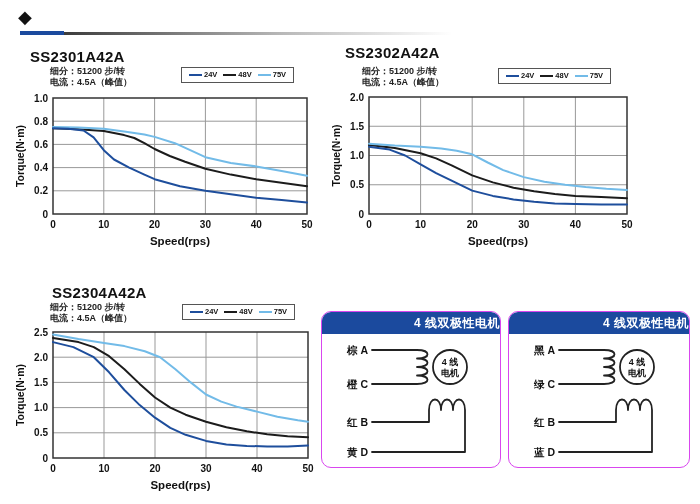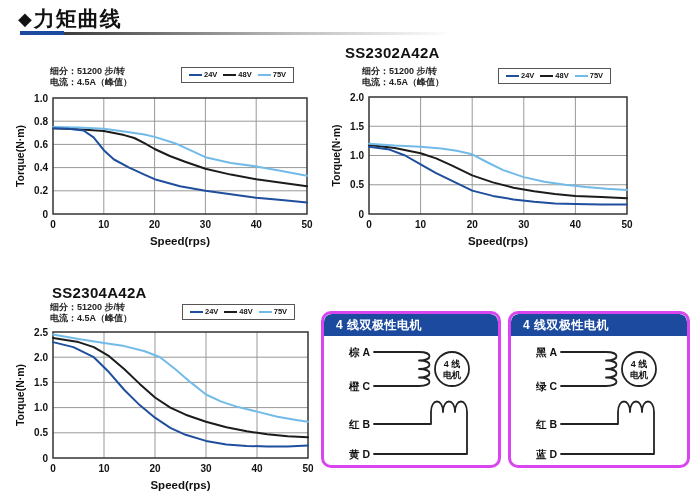--- a/index.html
+++ b/index.html
@@ -20,45 +20,45 @@
   
   .chart-title{font-size:15px;font-weight:600;letter-spacing:.3px;margin:0;}
   .spec{font-size:9px;font-weight:700;line-height:11px;color:#222;}
   .legend{display:inline-flex;align-items:center;gap:6px;border:1.5px solid #555;
     background:#fff;padding:2px 7px;height:10px;}
   .legend-item{display:inline-flex;align-items:center;gap:2px;}
   .legend-swatch{display:inline-block;width:13px;height:2px;}
   .legend-label{font-style:normal;font-size:7.5px;font-weight:700;color:#111;line-height:8px;}
   .plot svg{display:block;}
   
-  .panel{width:180px;height:157px;background:#fff;border:3px solid #d946ef;
-    border-radius:10px;box-sizing:border-box;overflow:hidden;}
+  .panel{width:180px;height:157px;background:#fff;border:1px solid #d946ef;
+    border-radius:10px;box-sizing:border-box;overflow:hidden;text-align:right;}
   .panel-header{height:22px;line-height:22px;background:#1b4a9e;color:#fff;
     font-size:12px;font-weight:bold;padding-left:12px;letter-spacing:.5px;
     border-radius:8px 8px 0 0;}
   .panel svg{display:block;margin:0 auto;}
   .wire-label{font-size:10.5px;font-weight:bold;fill:#111;}
   .motor-circle-text{font-size:9px;font-weight:bold;fill:#111;}
   .wire-path{fill:none;stroke:#222;stroke-width:1.8;stroke-linecap:round;stroke-linejoin:round;}
   .motor-circle{fill:none;stroke:#222;stroke-width:1.8;}
 </style>
 </head>
 <body>
 
 <div class="page">
 
   <div class="abs section-header">
     <span class="diamond">◆</span>
-    <h1 class="section-title">力矩曲线</h1>
   </div>
   <div class="abs rule">
     <div class="rule-blue"></div>
     <div class="rule-gray"></div>
   </div>
 
+  <h2 class="abs chart-title" style="left:30px;top:48px;">SS2301A42A</h2>
   <div class="abs spec" style="left:50px;top:66px;">
     <div>细分：51200 步/转</div>
     <div>电流：4.5A（峰值）</div>
   </div>
   <div class="abs legend" style="left:181px;top:67px;">
     <span class="legend-item">
         <i class="legend-swatch" style="background: rgb(30, 78, 156);"></i>
         <em class="legend-label">24V</em>
       </span>
     <span class="legend-item">

